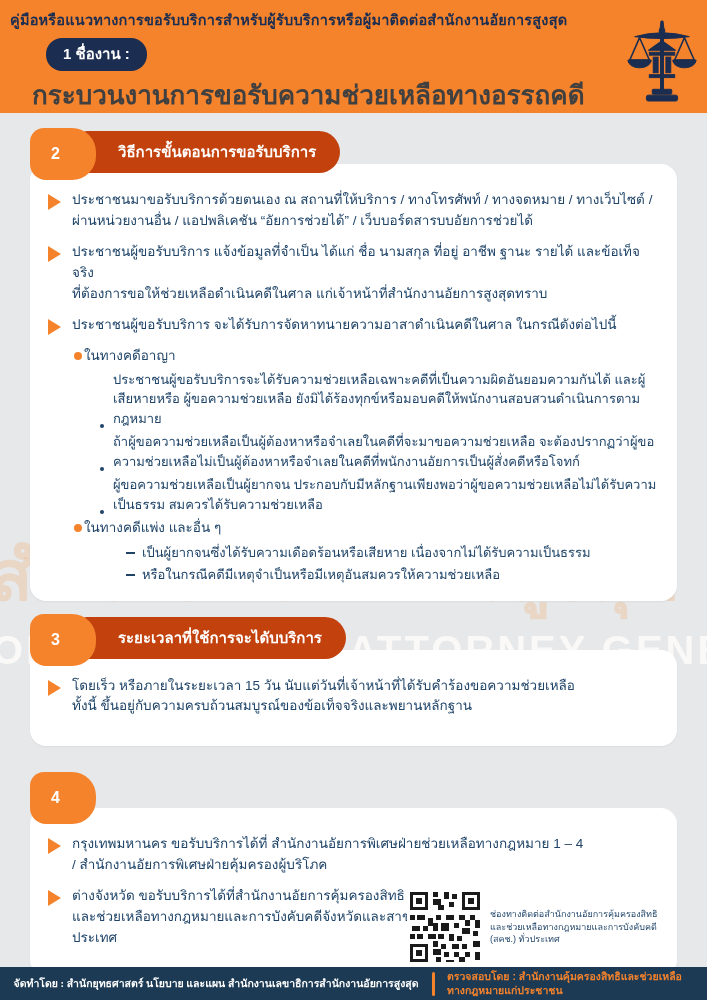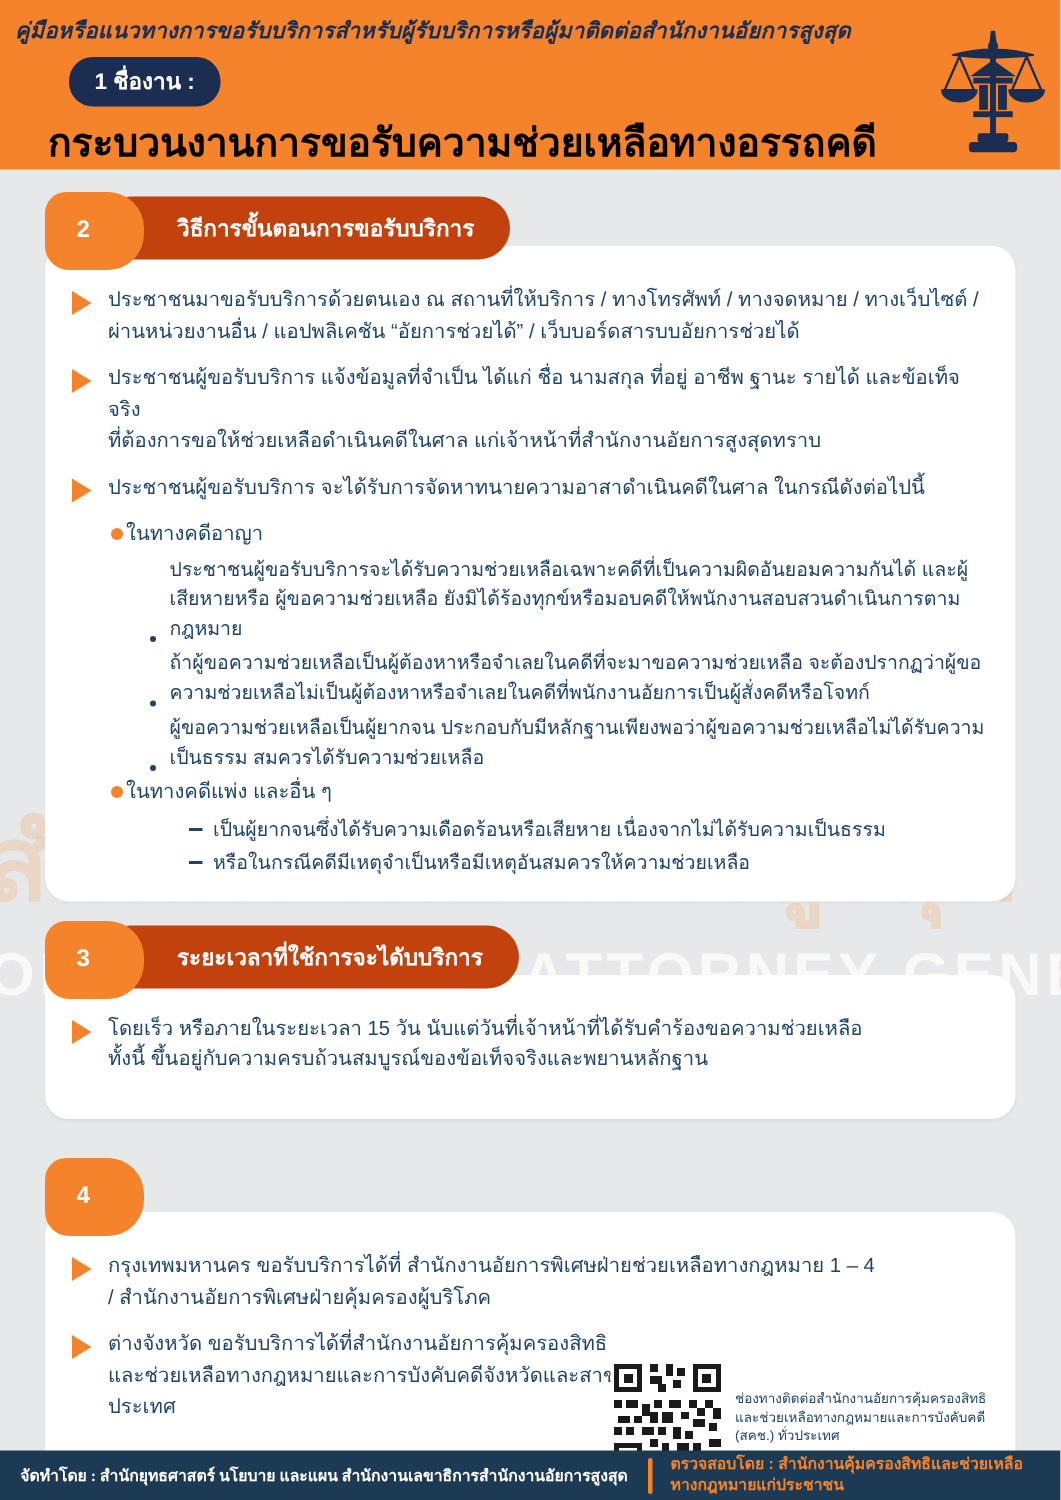--- a/index.html
+++ b/index.html
@@ -11,27 +11,27 @@
     overflow:hidden;
     color:#1F4468;
   }
   
   .header {
     position:relative; z-index:3;
     background:#F5832C;
     height:113px;
     padding:8px 10px 0 10px;
   }
-  .topline { color:#1B2D50; font-weight:bold; font-size:14.5px; letter-spacing:.2px;font-style:italic; }
+  .topline { color:#1B2D50; font-weight:bold; font-size:14.5px; letter-spacing:.2px; }
   .badge {
     display:inline-block; background:#1B2D50; color:#fff;
     font-weight:bold; font-size:15px; border-radius:16px;
     padding:4px 17px 5px; margin:7px 0 0 36px;
   }
-  .big-title { color:#000000; font-weight:bold; font-size:26px; margin:3px 0 0 22px; white-space:nowrap; }
+  .big-title { color:#404040; font-weight:bold; font-size:26px; margin:3px 0 0 22px; white-space:nowrap; }
   .logo { position:absolute; right:6px; top:16px; width:78px; height:92px; }
   
   .wm-thai {
     position:absolute; z-index:0; top:520px; left:-10px; width:740px;
     font-size:70px; font-weight:bold; white-space:nowrap;
     color:rgba(240,150,70,0.22); letter-spacing:2px;
   }
   .wm-en {
     position:absolute; z-index:0; top:628px; left:-8px; width:730px;
     font-size:40px; font-weight:bold; white-space:nowrap; text-align:center;
@@ -207,21 +207,21 @@
       <div class="num-tab">4</div>
     </div>
     <div class="card" style="padding-bottom:15px;">
       <div class="b">
         <span class="tri"></span>
         <span class="btxt">
           <span>กรุงเทพมหานคร ขอรับบริการได้ที่ สำนักงานอัยการพิเศษฝ่ายช่วยเหลือทางกฎหมาย 1 – 4</span>
           <span>/ สำนักงานอัยการพิเศษฝ่ายคุ้มครองผู้บริโภค</span>
         </span>
       </div>
-      <div class="b" style="margin-bottom:30px; max-width:420px;">
+      <div class="b" style="margin-bottom:12px; max-width:420px;">
         <span class="tri"></span>
         <span class="btxt">
           <span>ต่างจังหวัด ขอรับบริการได้ที่สำนักงานอัยการคุ้มครองสิทธิ</span>
           <span>และช่วยเหลือทางกฎหมายและการบังคับคดีจังหวัดและสาขาทั่วประเทศ</span>
         </span>
       </div>
       <div class="qr-wrap">
         <svg class="qr" viewBox="0 0 29 29" shape-rendering="crispEdges">
           <rect width="29" height="29" fill="#fff"></rect>
           <g fill="#1a1a1a">

